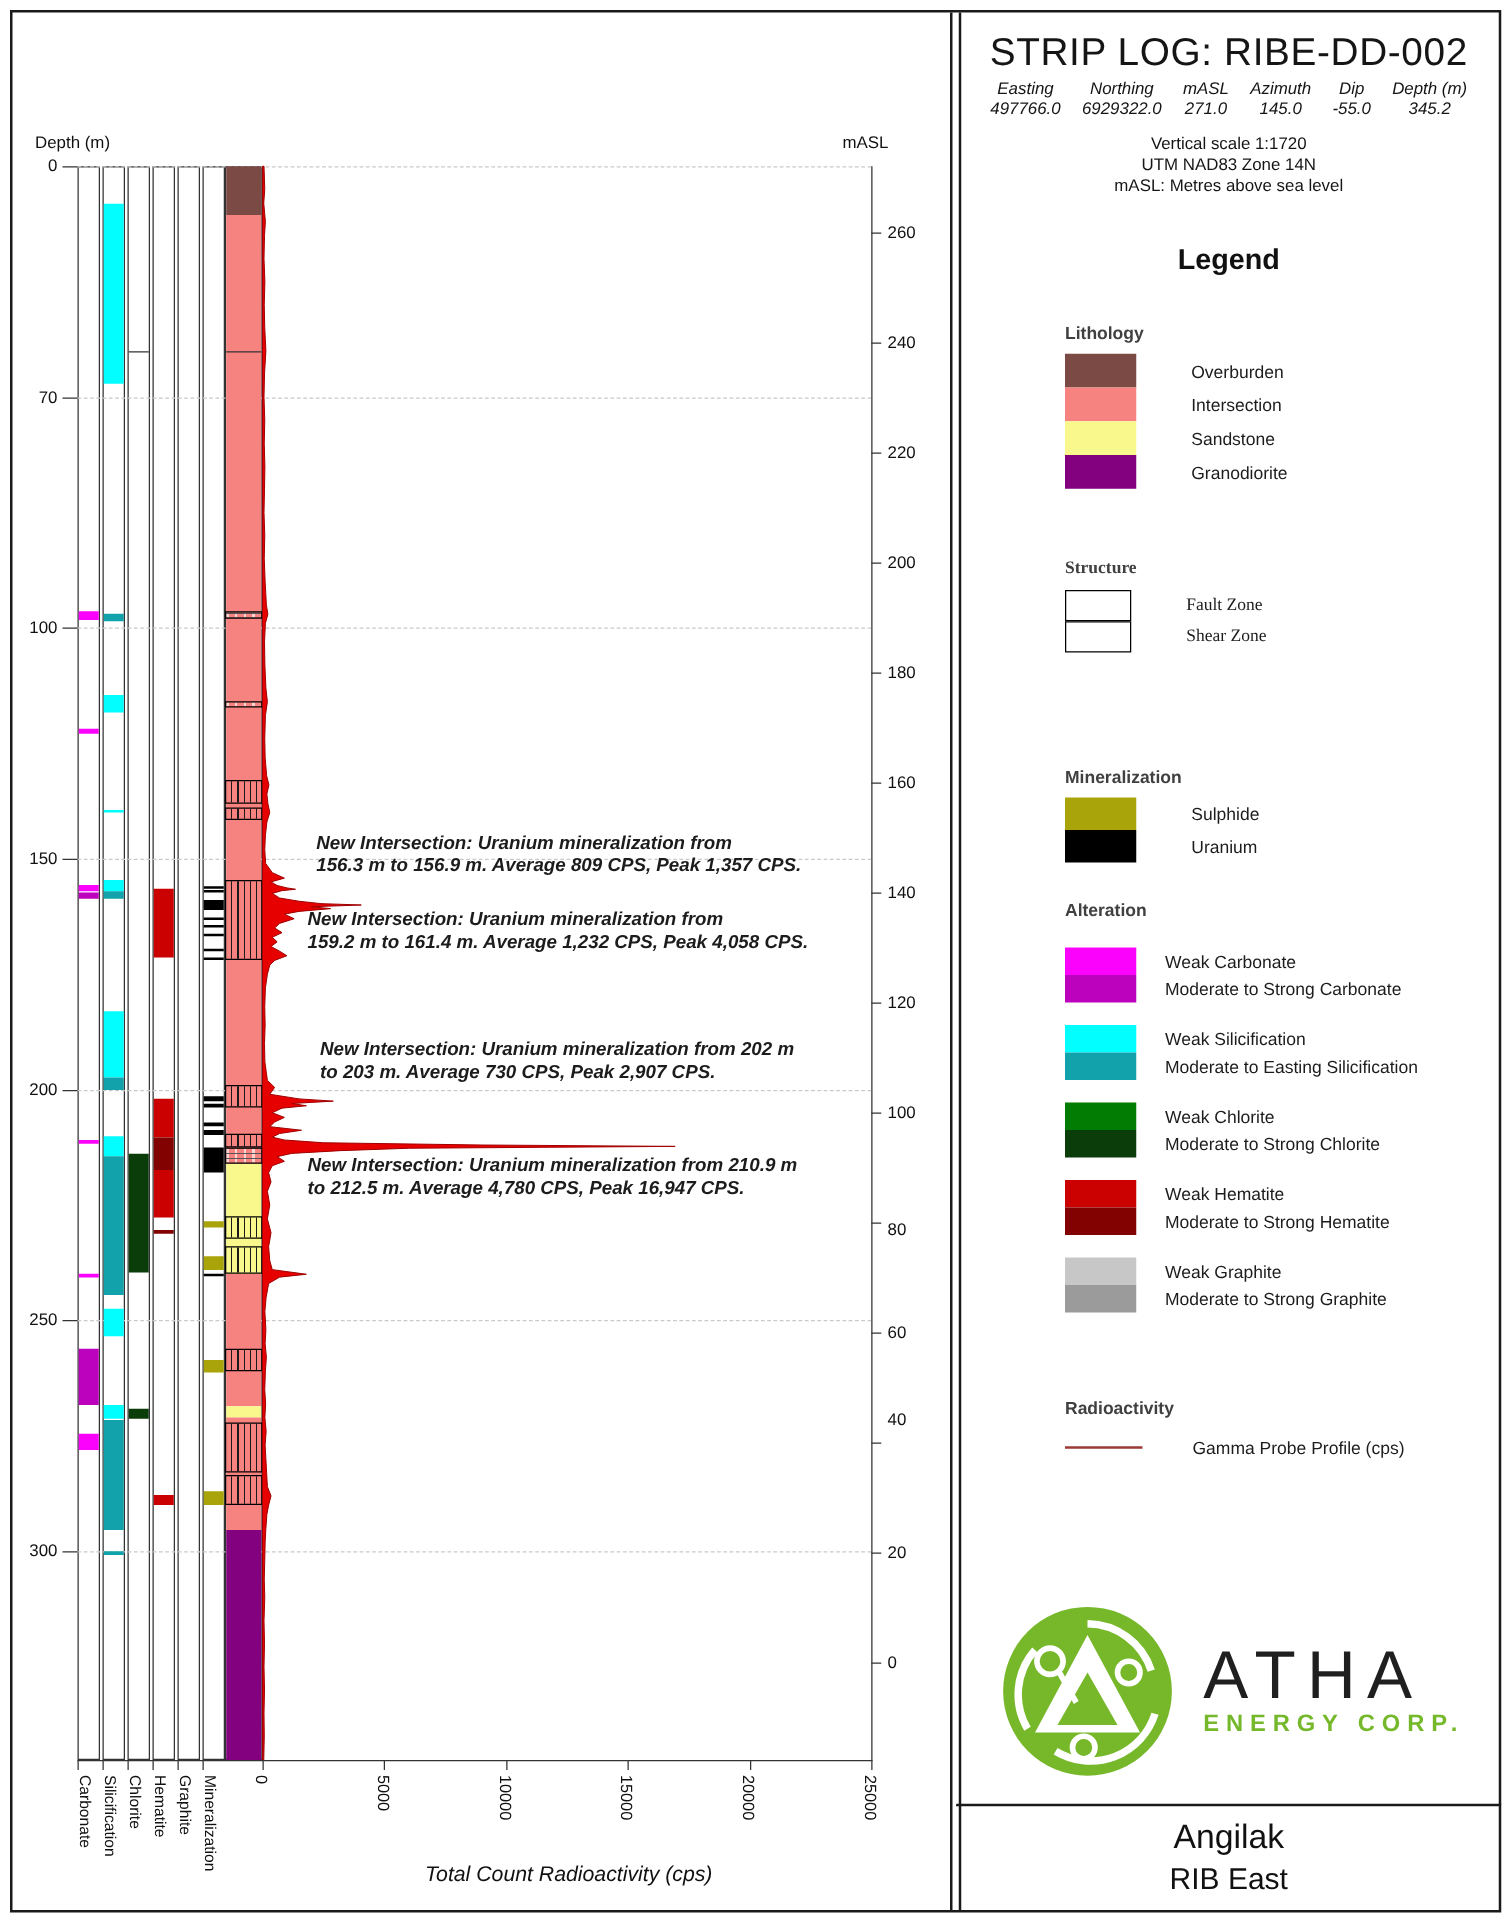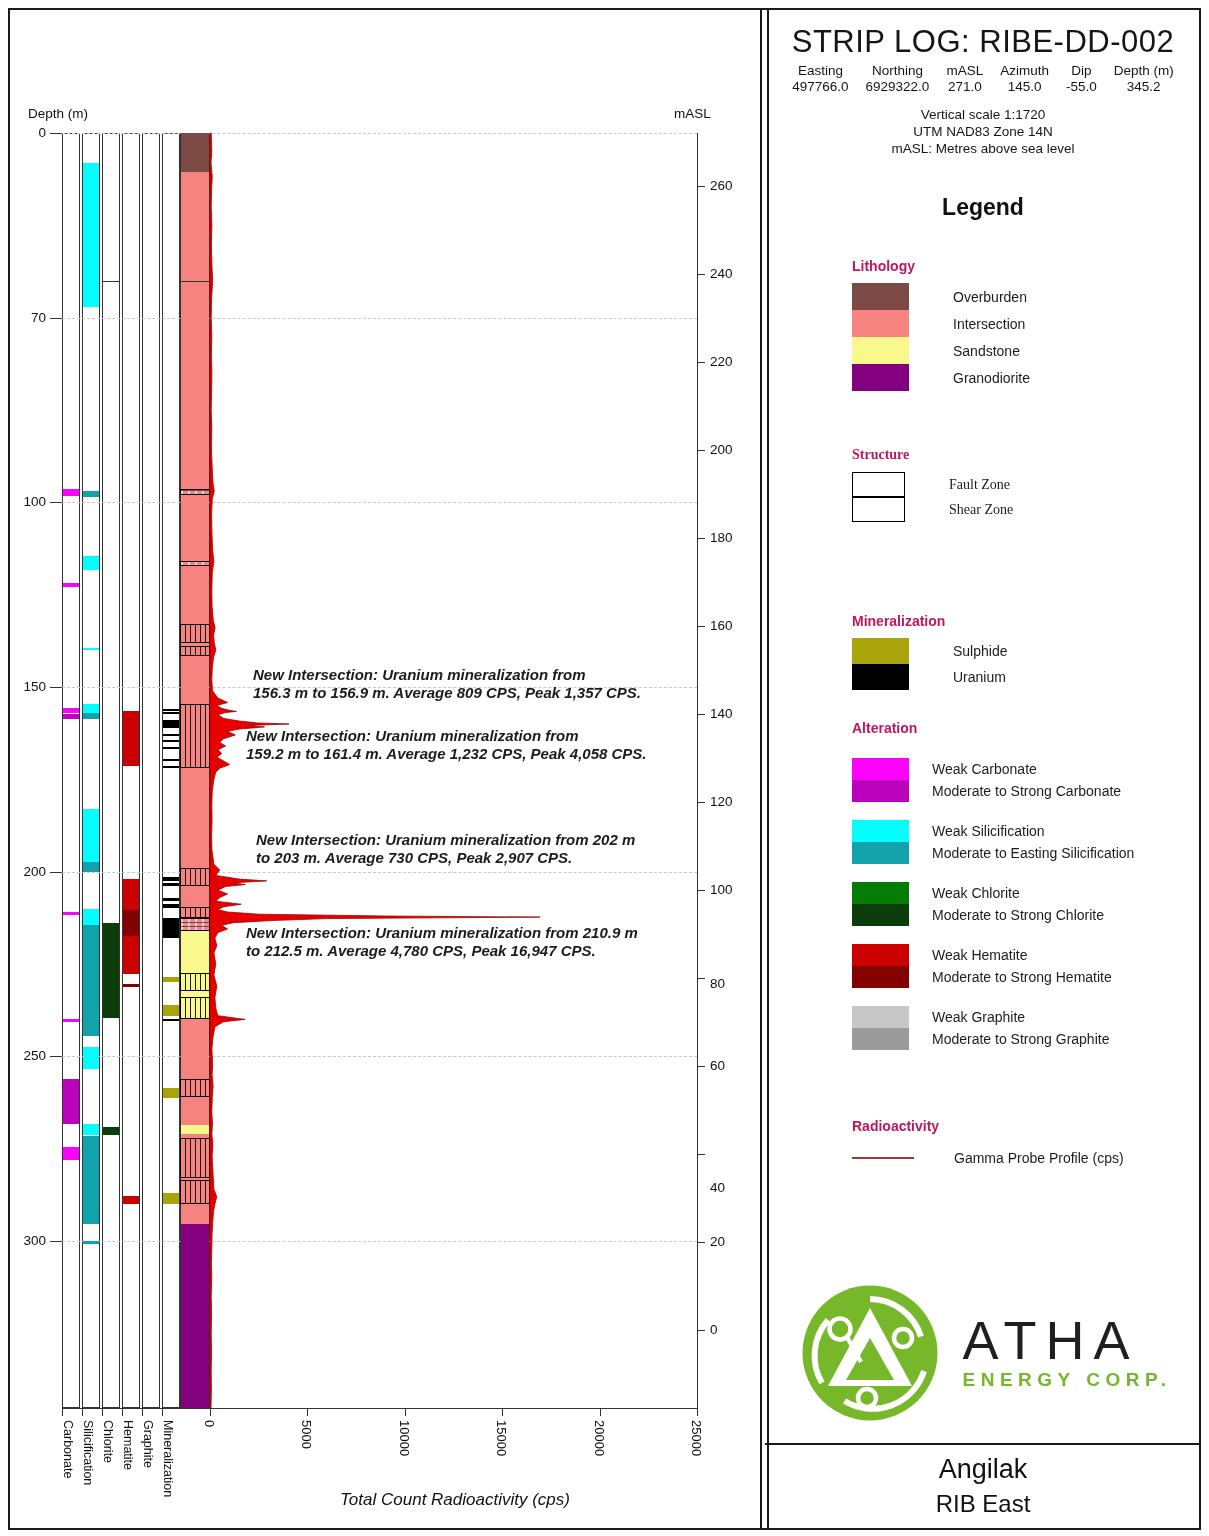--- a/index.html
+++ b/index.html
@@ -12,26 +12,26 @@
   .gridline{position:absolute;border-top:1px dashed #c9c9c9;height:0;}
   .ticklabel{position:absolute;font-size:13.5px;color:#111;}
   .vlabel{writing-mode:vertical-rl;white-space:nowrap;}
   .fault-pat{background-image:repeating-linear-gradient(90deg, rgba(0,0,0,0) 0 4px, #1a1a1a 4px 5px);border:1px solid #000;box-sizing:border-box;}
   .shear-pat{background-image:repeating-linear-gradient(0deg, rgba(0,0,0,0) 0 3px, #555 3px 4px),repeating-linear-gradient(90deg, rgba(255,255,255,.65) 0 2px, rgba(0,0,0,0) 2px 7px);border:1px solid #000;box-sizing:border-box;}
   .annotation{position:absolute;font-size:15px;font-weight:bold;font-style:italic;color:#1c1c1c;white-space:pre-line;line-height:17.5px;}
   .axis-title{position:absolute;font-size:17px;font-weight:normal;font-style:italic;color:#111;text-align:center;}
   
   #right-panel{position:absolute;left:768px;top:10px;width:430px;height:1433px;}
   .rp-title{position:absolute;top:14px;left:0;width:100%;text-align:center;font-size:31px;letter-spacing:.5px;color:#151515;}
-  .meta-row{position:absolute;top:53px;left:0;width:100%;display:flex;justify-content:center;gap:17px;}
+  .meta-row{position:absolute;top:53px;left:0;width:100%;display:flex;justify-content:center;gap:17px;font-style:italic;}
   .meta-item{text-align:center;font-size:13.5px;line-height:16px;color:#151515;}
   .scale-block{position:absolute;top:96px;left:0;width:100%;text-align:center;font-size:13.5px;line-height:17px;color:#151515;}
   .legend-title{position:absolute;top:184px;left:0;width:100%;text-align:center;font-size:23px;font-weight:bold;color:#111;}
   .lsection{position:absolute;left:84px;}
-  .lheader{font-size:14px;font-weight:bold;color:#be185d;margin-bottom:9px;}
+  .lheader{font-size:14px;font-weight:bold;color:#404040;margin-bottom:9px;}
   .lrow{display:flex;align-items:center;}
   .lswatch{width:57px;height:27px;flex:0 0 auto;}
   .llabel{font-size:14px;color:#1c1c1c;margin-left:44px;}
   .pairrow{display:flex;margin-bottom:18px;}
   .pairswatches{width:57px;flex:0 0 auto;}
   .pairhalf{width:57px;height:22px;}
   .pairlabels{margin-left:23px;}
   .pairlabels div{font-size:14px;color:#1c1c1c;height:22px;display:flex;align-items:center;}
   .struct-swatch{width:53px;height:25px;background:#fff;}
   .gamma-line{width:62px;height:0;border-top:2px solid #9c3a35;margin-right:40px;}
@@ -170,21 +170,21 @@
       <div class="ticklabel" style="position: absolute; left: 710px; top: 706px;">140</div>
       <div style="position: absolute; left: 697px; top: 802px; width: 8px; height: 1px; background: rgb(51, 51, 51);"></div>
       <div class="ticklabel" style="position: absolute; left: 710px; top: 794px;">120</div>
       <div style="position: absolute; left: 697px; top: 890px; width: 8px; height: 1px; background: rgb(51, 51, 51);"></div>
       <div class="ticklabel" style="position: absolute; left: 710px; top: 882px;">100</div>
       <div style="position: absolute; left: 697px; top: 978px; width: 8px; height: 1px; background: rgb(51, 51, 51);"></div>
       <div class="ticklabel" style="position: absolute; left: 710px; top: 976px;">80</div>
       <div style="position: absolute; left: 697px; top: 1066px; width: 8px; height: 1px; background: rgb(51, 51, 51);"></div>
       <div class="ticklabel" style="position: absolute; left: 710px; top: 1058px;">60</div>
       <div style="position: absolute; left: 697px; top: 1154px; width: 8px; height: 1px; background: rgb(51, 51, 51);"></div>
-      <div class="ticklabel" style="position: absolute; left: 710px; top: 1180px;">40</div>
+      <div class="ticklabel" style="position: absolute; left: 710px; top: 1128px;">40</div>
       <div style="position: absolute; left: 697px; top: 1242px; width: 8px; height: 1px; background: rgb(51, 51, 51);"></div>
       <div class="ticklabel" style="position: absolute; left: 710px; top: 1234px;">20</div>
       <div style="position: absolute; left: 697px; top: 1330px; width: 8px; height: 1px; background: rgb(51, 51, 51);"></div>
       <div class="ticklabel" style="position: absolute; left: 710px; top: 1322px;">0</div>
       <div style="position: absolute; left: 62px; top: 1408px; width: 636px; height: 1px; background: rgb(51, 51, 51);"></div>
       <div style="position: absolute; left: 62px; top: 1408px; width: 1px; height: 8px; background: rgb(51, 51, 51);"></div>
       <div class="ticklabel vlabel" style="position: absolute; left: 61px; top: 1420px; font-size: 12.5px;">Carbonate</div>
       <div style="position: absolute; left: 82px; top: 1408px; width: 1px; height: 8px; background: rgb(51, 51, 51);"></div>
       <div class="ticklabel vlabel" style="position: absolute; left: 81px; top: 1420px; font-size: 12.5px;">Silicification</div>
       <div style="position: absolute; left: 102px; top: 1408px; width: 1px; height: 8px; background: rgb(51, 51, 51);"></div>

